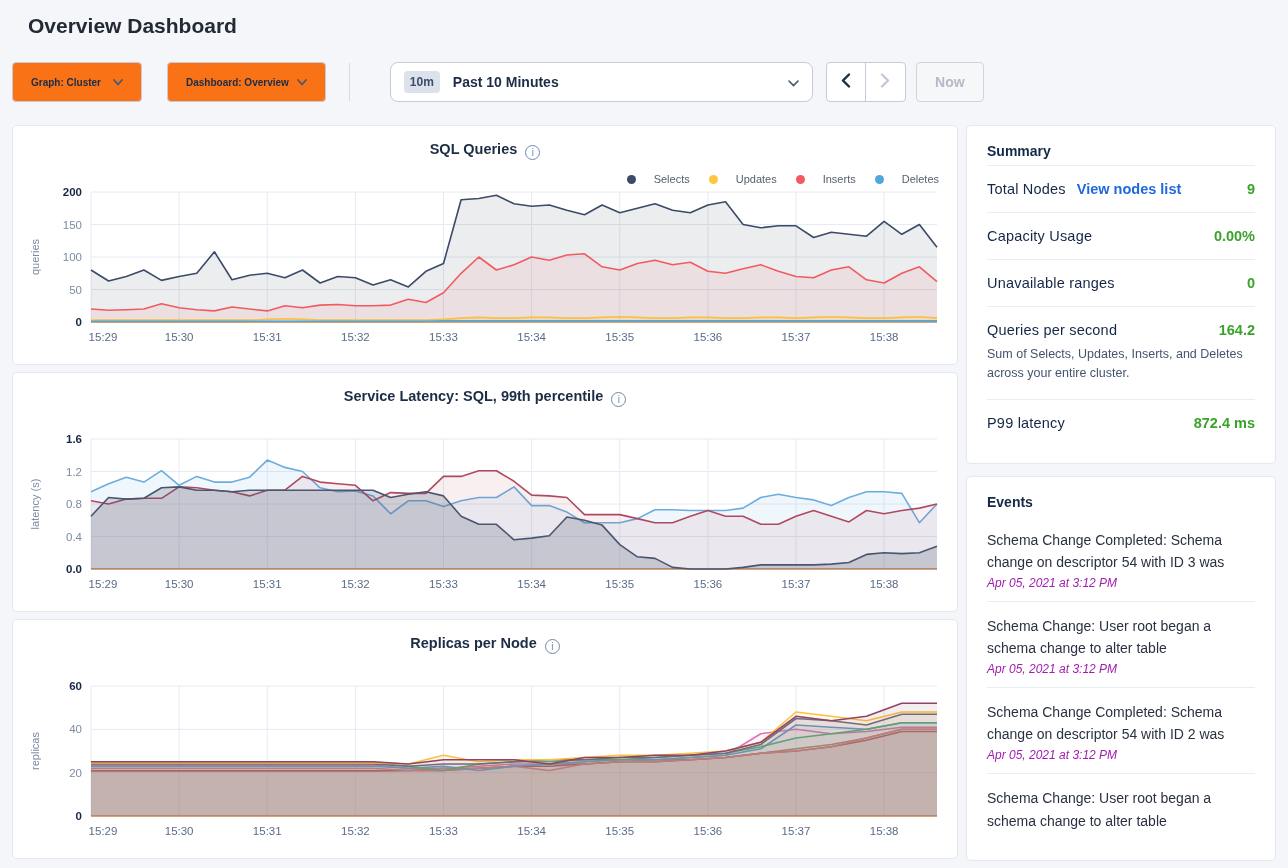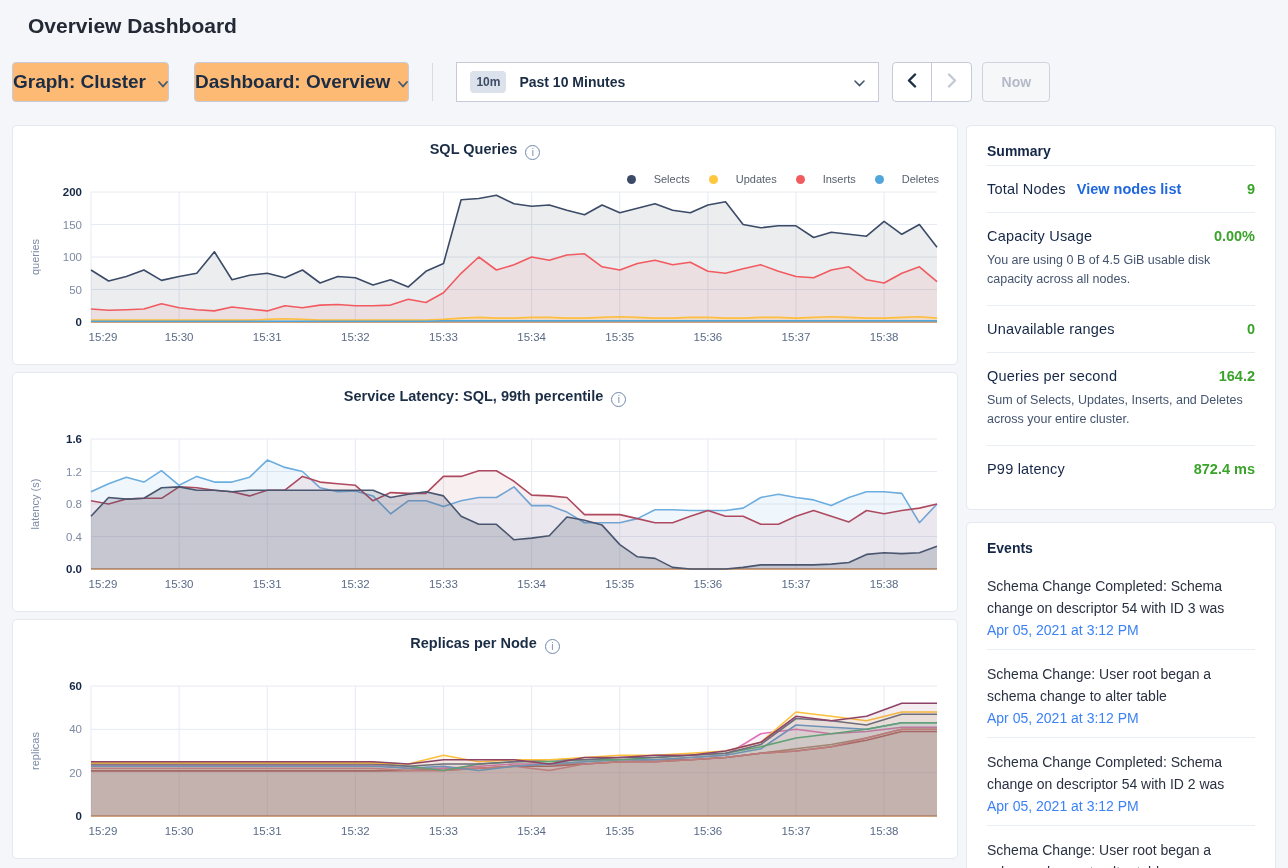--- a/index.html
+++ b/index.html
@@ -12,29 +12,29 @@
   }
   .page-title {
     padding:14px 0 0 28px;
     font-size:21px;
     font-weight:600;
     color:#242a35;
   }
   
   .toolbar { display:flex; align-items:center; margin:24px 12px 0 12px; height:40px; }
   .dropdown-btn {
-    background:#fdba74; border:1px solid #c5cbd8; border-radius:4px;
+    background:#f97316; border:1px solid #c5cbd8; border-radius:4px;
     height:40px; display:flex; align-items:center; gap:12px;
-    padding:0 0; font-weight:700; font-size:19px; color:#1b2c45; cursor:pointer;
+    padding:0 18px; font-weight:700; font-size:10px; color:#1b2c45; cursor:pointer;
   }
   .dropdown-btn + .dropdown-btn { margin-left:25px;gap:8px; }
   .toolbar-divider { width:1px; height:38px; background:#d6dbe4; margin:0 23px; }
   .time-picker {
-    width:423px; height:40px; background:#fff; border:1px solid #c5cbd8; border-radius:0;
-    display:flex; align-items:center; padding:0 13px; gap:13px; cursor:pointer;
+    width:423px; height:40px; background:#fff; border:1px solid #c5cbd8; border-radius:8px;
+    display:flex; align-items:center; padding:0 13px; gap:13px; cursor:pointer;margin-left:17px;
   }
   .time-badge {
     background:#dbe2ec; color:#3e4c66; font-weight:700; font-size:12px;
     padding:4px 6px; border-radius:4px;
   }
   .time-label { font-weight:700; font-size:14px; color:#1b2c45; }
   .time-picker .chev { margin-left:auto; }
   .arrow-group {
     margin-left:13px; display:flex; background:#fff;
     border:1px solid #c5cbd8; border-radius:4px; overflow:hidden; height:40px;
@@ -78,21 +78,21 @@
   .sum-row { padding:15px 0; border-top:1px solid #e9edf4; }
   .sum-row:first-of-type { border-top:none; }
   .sum-line { display:flex; align-items:baseline; }
   .sum-label { font-weight:400; font-size:14.5px; color:#152747; letter-spacing:.2px; }
   .sum-link { font-weight:700; font-size:14.5px; color:#2168df; margin-left:11px; text-decoration:none; cursor:pointer; }
   .sum-value { margin-left:auto; font-weight:700; font-size:14.5px; color:#3aa32a; }
   .sum-note { margin-top:7px; font-size:12.5px; line-height:1.55; color:#44546e; }
   .event-item { padding:13px 0 11px 0; border-top:1px solid #e9edf4; }
   .event-item:first-child { border-top:none; }
   .event-text { font-size:14px; line-height:1.58; color:#2a3141; }
-  .event-time { margin-top:3px; font-size:14px; color:#3b82f6; }
+  .event-time { margin-top:3px; font-size:12px; color:#a21caf;font-style:italic; }
 </style>
 </head>
 <body>
 
 <div class="page-title">Overview Dashboard</div>
 
 <div class="toolbar">
   <button class="dropdown-btn">
     <span>Graph: Cluster</span>
     <span class="chev">
@@ -319,21 +319,20 @@
           <a class="sum-link">View nodes list</a>
           <span class="sum-value">9</span>
         </div>
       </div>
 
       <div class="sum-row">
         <div class="sum-line">
           <span class="sum-label">Capacity Usage</span>
           <span class="sum-value">0.00%</span>
         </div>
-        <div class="sum-note">You are using 0 B of 4.5 GiB usable disk capacity across all nodes.</div>
       </div>
 
       <div class="sum-row">
         <div class="sum-line">
           <span class="sum-label">Unavailable ranges</span>
           <span class="sum-value">0</span>
         </div>
       </div>
 
       <div class="sum-row">

